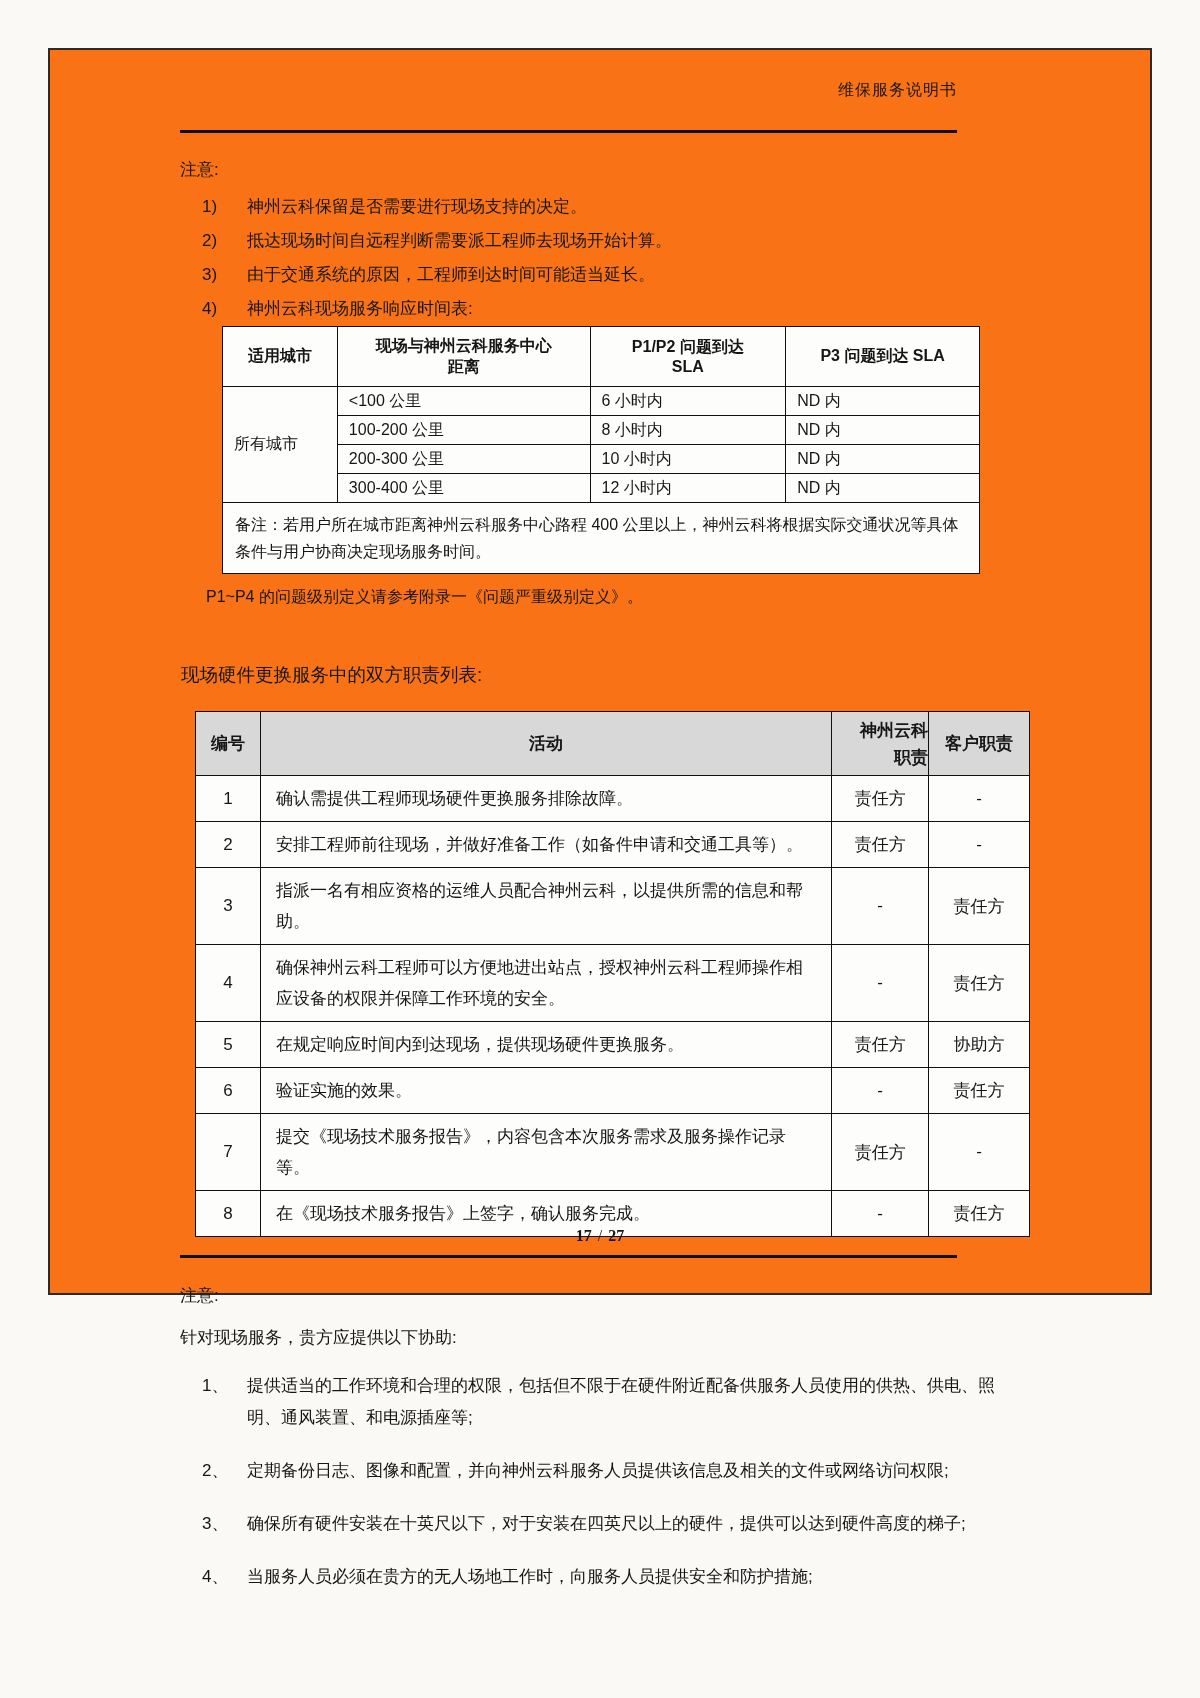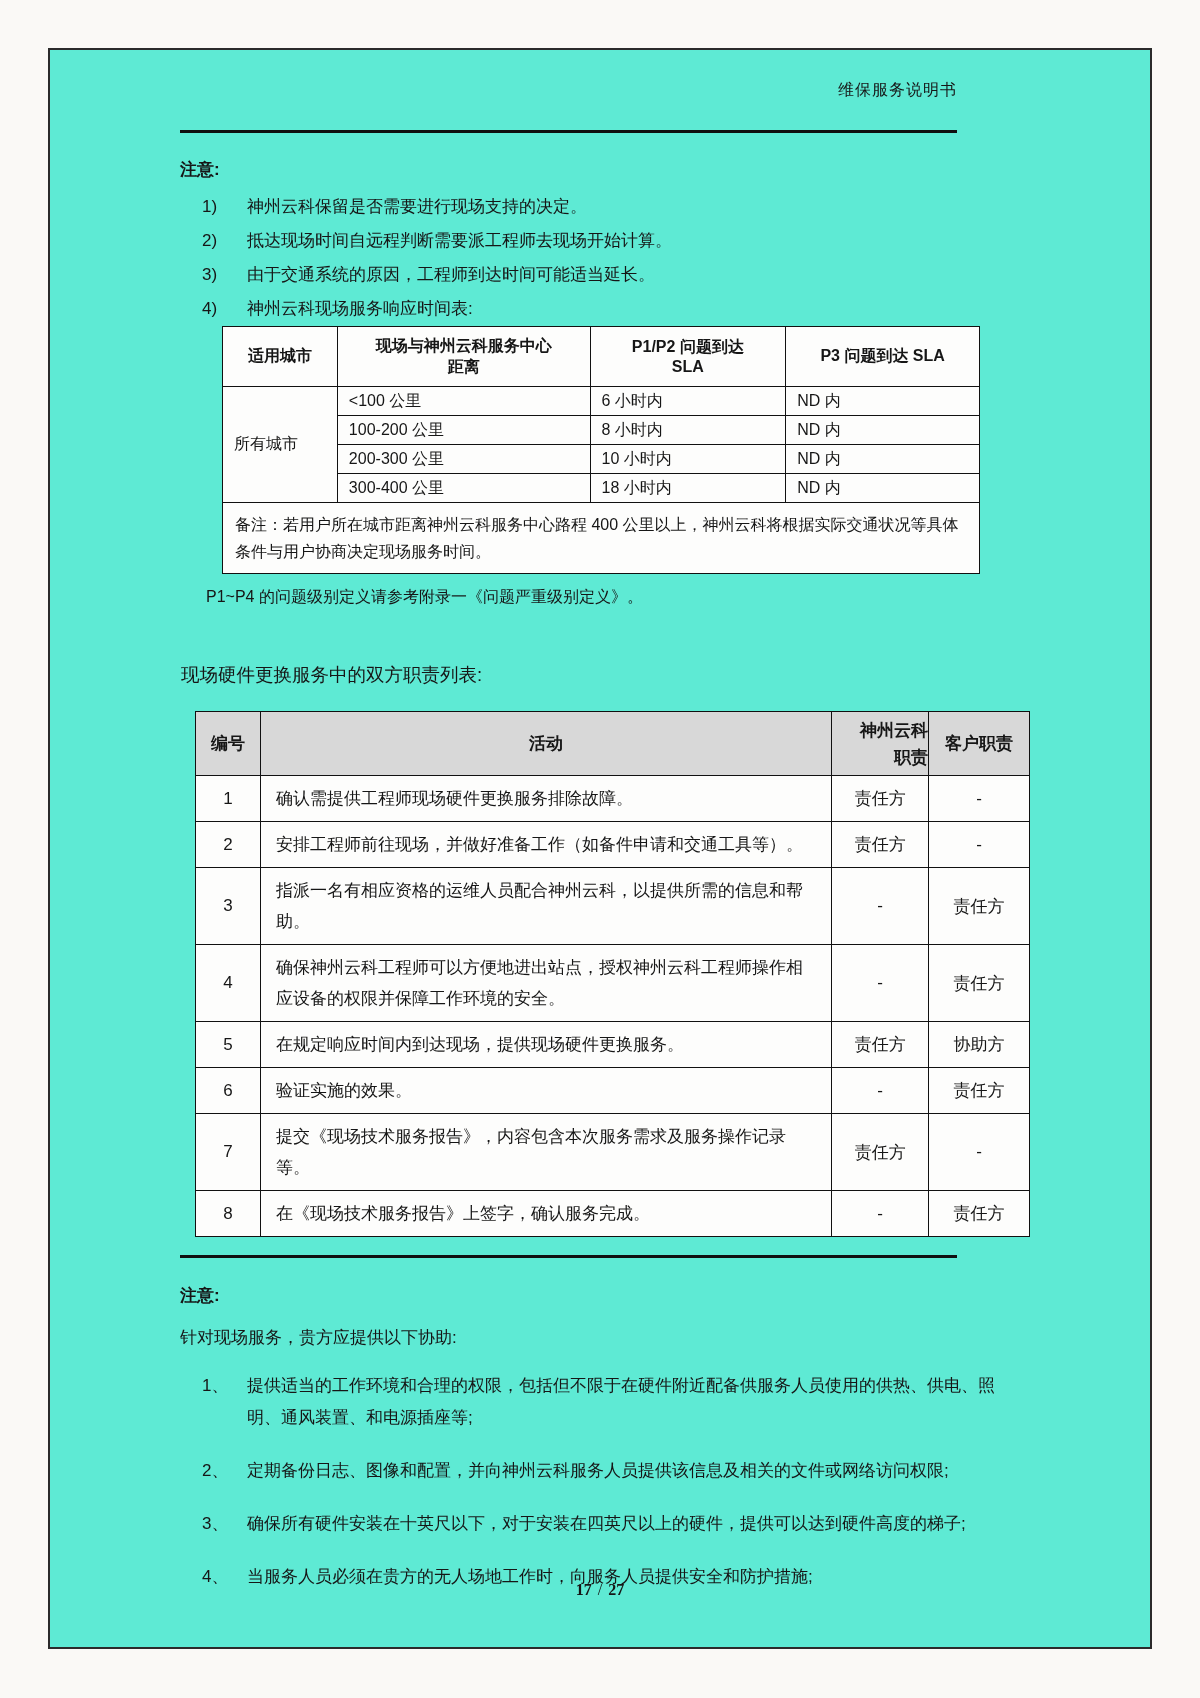--- a/index.html
+++ b/index.html
@@ -5,34 +5,34 @@
   * { margin:0; padding:0; box-sizing:border-box; }
   html,body { width:1200px; height:1698px; }
   body {
     background:#faf9f6;
     font-family:"Liberation Sans","DejaVu Sans",sans-serif;
     color:#161616;
     position:relative;
   }
   .sheet {
     position:absolute; left:48px; top:48px;
-    width:1104px; height:1601px;
-    background:#5eead4;
+    width:1104px; height:1247px;
+    background:#f97316;
     border:2px solid #2b2b2b;
   }
   .doc-header {
     margin:30px 0 0 130px; width:777px;
     text-align:right;
     font-family:"Liberation Serif","DejaVu Serif",serif;
     font-size:16px; letter-spacing:1px;
   }
   .rule { margin-left:130px; width:777px; height:3px; background:#101010; }
   .rule-top { margin-top:29px; }
   .rule-bottom { margin-top:18px; }
-  .note-label { margin:25px 0 0 130px; font-size:17px; font-weight:bold; }
+  .note-label { margin:25px 0 0 130px; font-size:17px; font-weight:normal; }
   .note-label-bottom { margin-top:26px; }
   .olist { margin-left:152px; }
   .olist-item { display:flex; margin-top:12px; font-size:17px; line-height:22px; }
   .olist-item .num { width:45px; flex:0 0 45px; }
   .olist-item .txt { width:760px; }
   .blist .olist-item { margin-top:21px; line-height:32px; }
   .intro-line { margin:19px 0 0 130px; font-size:17px; }
 
   table { border-collapse:collapse; background:#fdfdfc; }
   td { border:1.5px solid #111; font-size:16px; vertical-align:middle; }
@@ -120,21 +120,21 @@
       <td>8 小时内</td>
       <td>ND 内</td>
     </tr>
     <tr class="data-row">
       <td>200-300 公里</td>
       <td>10 小时内</td>
       <td>ND 内</td>
     </tr>
     <tr class="data-row">
       <td>300-400 公里</td>
-      <td>18 小时内</td>
+      <td>12 小时内</td>
       <td>ND 内</td>
     </tr>
     <tr>
       <td colspan="4" class="remark-cell">备注：若用户所在城市距离神州云科服务中心路程 400 公里以上，神州云科将根据实际交通状况等具体条件与用户协商决定现场服务时间。</td>
     </tr>
   </tbody>
     </table>
 
   <div class="footnote">P1~P4 的问题级别定义请参考附录一《问题严重级别定义》。</div>
 

